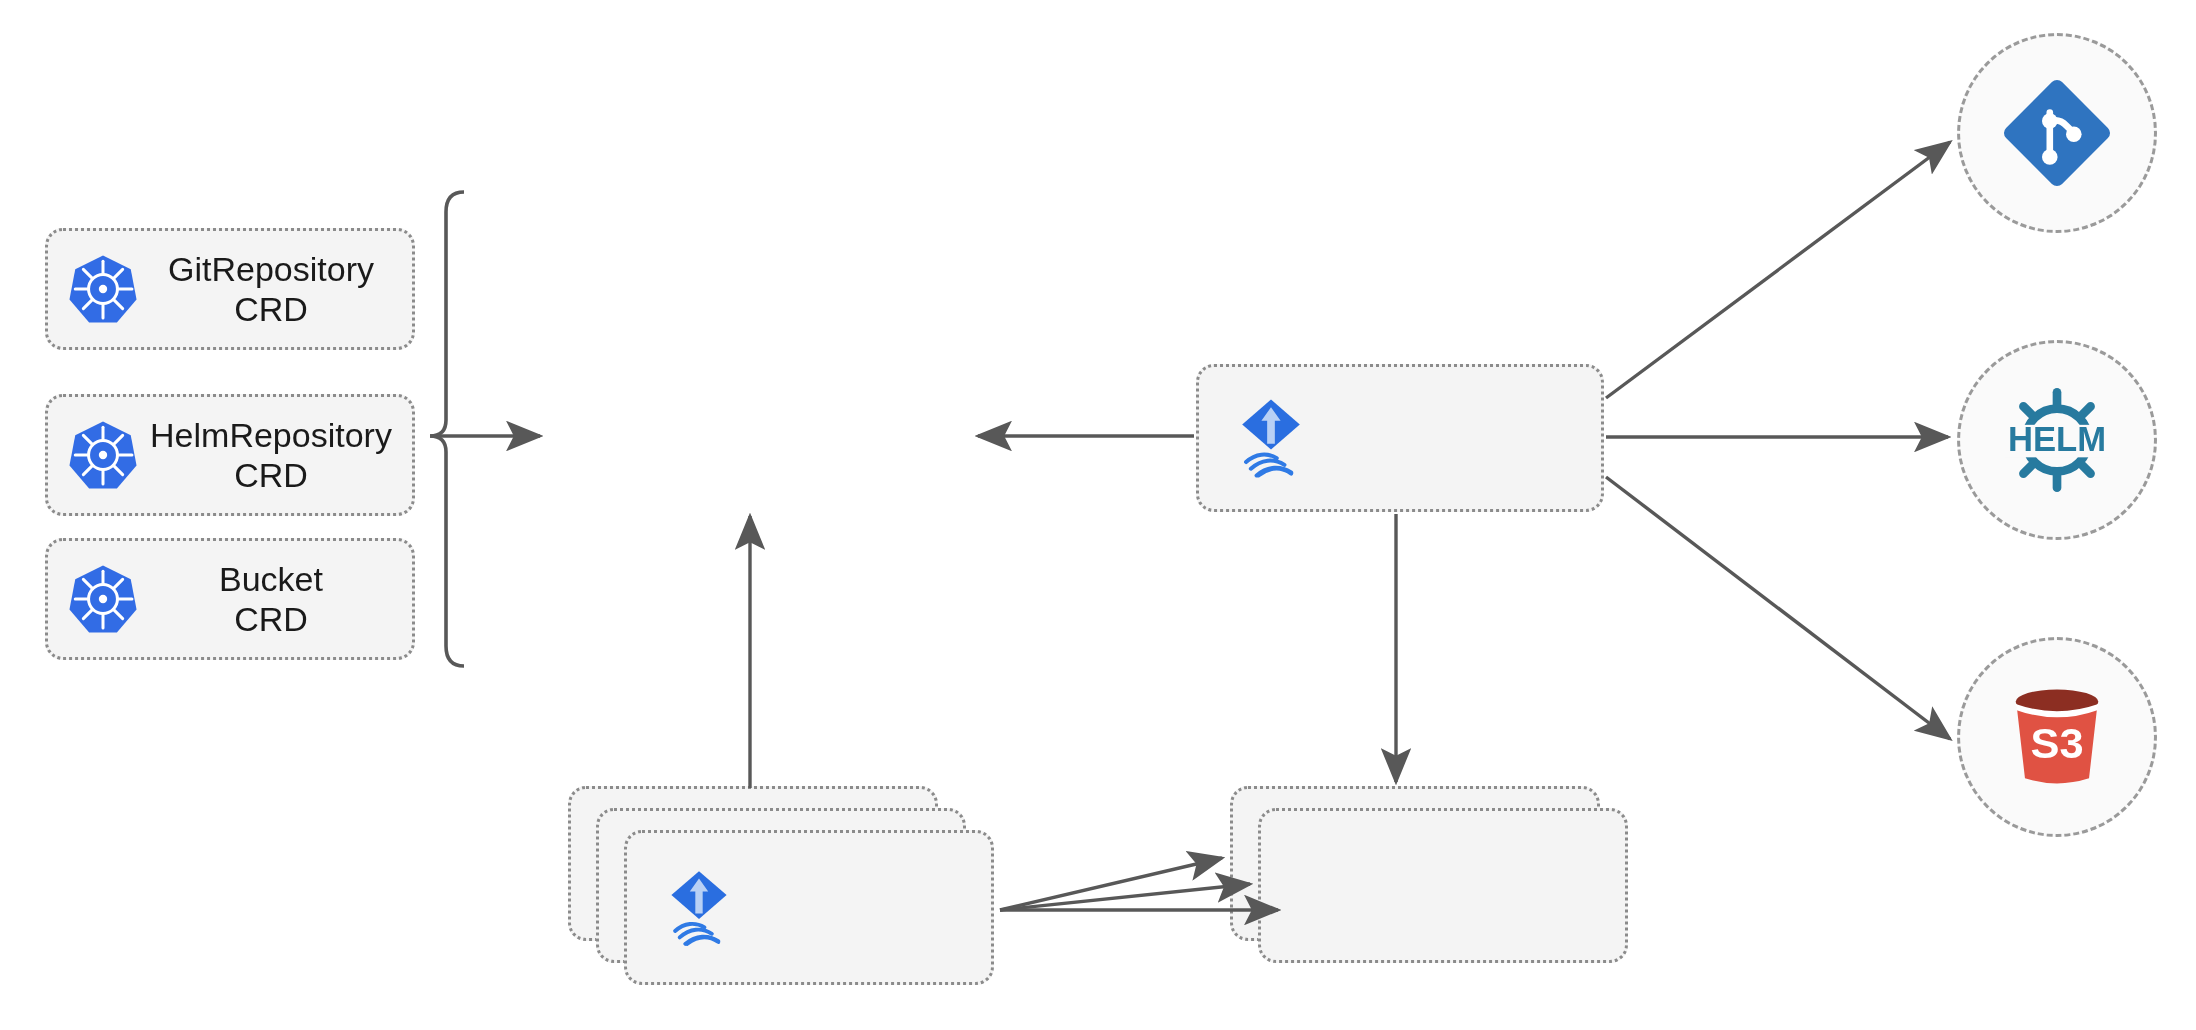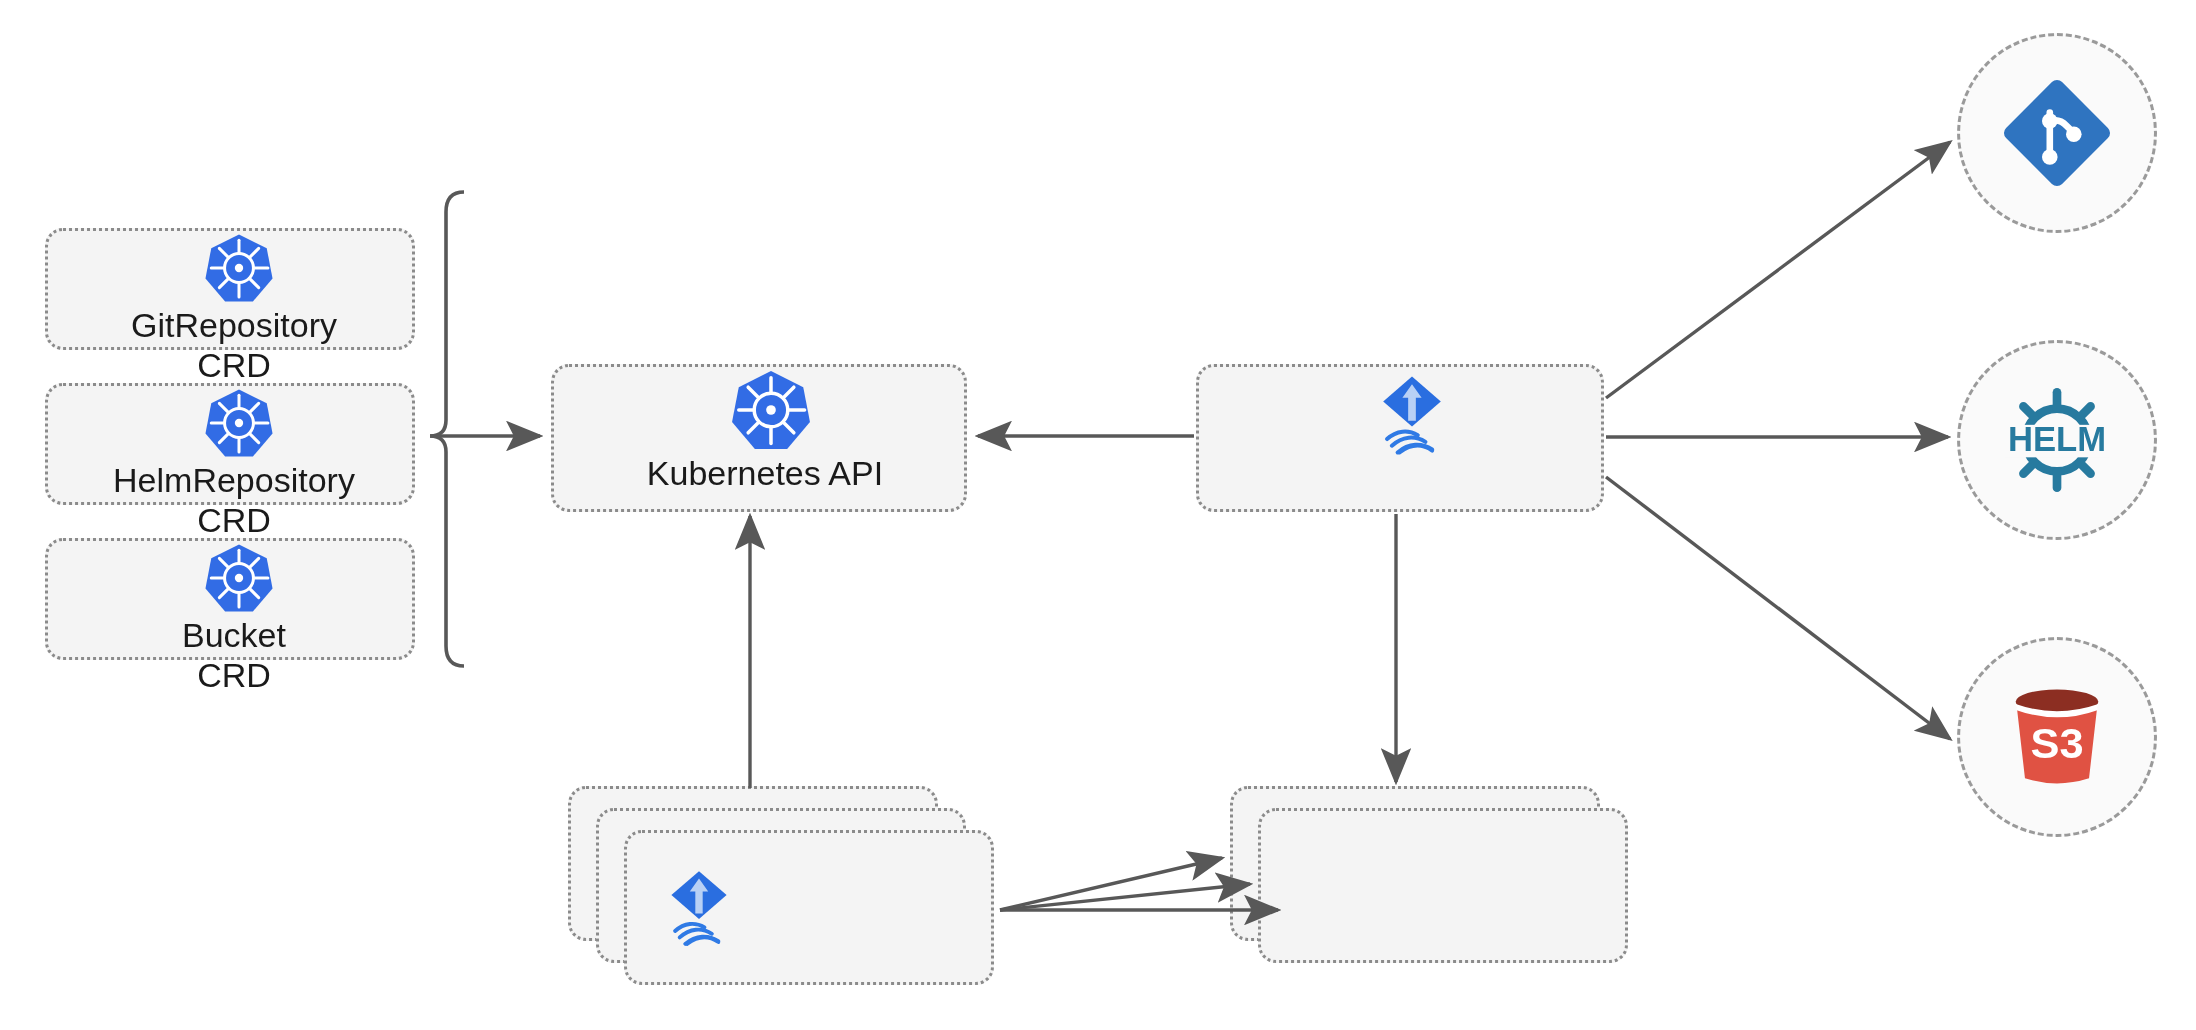--- a/index.html
+++ b/index.html
@@ -24,21 +24,20 @@
   
   .node {
     position: absolute;
     background: #f4f4f4;
     border: 3px dotted #8b8b8b;
     border-radius: 18px;
     box-sizing: border-box;
     display: flex;
     align-items: center;
     justify-content: flex-start;
-    flex-direction: column;
   }
   .node-label {
     color: #1a1a1a;
     font-size: 34px;
     line-height: 1.18;
     text-align: center;
     white-space: pre-line;
     font-family: "Liberation Sans", sans-serif;
   }
 
@@ -131,21 +130,21 @@
           <line x1="49" y1="15" x2="41" y2="23"></line>
           <line x1="23" y1="41" x2="15" y2="49"></line>
         </g>
         <circle cx="32" cy="32" r="3.6" fill="#ffffff"></circle>
       </svg>
     </span>
     <span class="node-label">GitRepository
 CRD</span>
   </div>
 
-  <div class="node crd-box" style="top:383px;">
+  <div class="node crd-box" style="top:394px;">
     <span class="icon">
       <svg width="74" height="74" viewBox="0 0 64 64" aria-hidden="true">
         <path d="M32 3 L56 15 L61 41 L44 61 L20 61 L3 41 L8 15 Z" fill="#326ce5"></path>
         <g fill="none" stroke="#ffffff" stroke-width="2.6" stroke-linecap="round">
           <circle cx="32" cy="32" r="12.5"></circle>
           <line x1="32" y1="8" x2="32" y2="19"></line>
           <line x1="32" y1="45" x2="32" y2="57"></line>
           <line x1="8" y1="32" x2="19" y2="32"></line>
           <line x1="45" y1="32" x2="57" y2="32"></line>
           <line x1="15" y1="15" x2="23" y2="23"></line>
@@ -175,40 +174,20 @@
           <line x1="49" y1="15" x2="41" y2="23"></line>
           <line x1="23" y1="41" x2="15" y2="49"></line>
         </g>
         <circle cx="32" cy="32" r="3.6" fill="#ffffff"></circle>
       </svg>
     </span>
     <span class="node-label">Bucket
 CRD</span>
   </div>
 
-  <div class="node center-box" style="left:551px; top:364px; width:416px; padding-left:24px;">
-    <span class="icon">
-      <svg width="86" height="86" viewBox="0 0 64 64" aria-hidden="true">
-        <path d="M32 3 L56 15 L61 41 L44 61 L20 61 L3 41 L8 15 Z" fill="#326ce5"></path>
-        <g fill="none" stroke="#ffffff" stroke-width="2.6" stroke-linecap="round">
-          <circle cx="32" cy="32" r="12.5"></circle>
-          <line x1="32" y1="8" x2="32" y2="19"></line>
-          <line x1="32" y1="45" x2="32" y2="57"></line>
-          <line x1="8" y1="32" x2="19" y2="32"></line>
-          <line x1="45" y1="32" x2="57" y2="32"></line>
-          <line x1="15" y1="15" x2="23" y2="23"></line>
-          <line x1="41" y1="41" x2="49" y2="49"></line>
-          <line x1="49" y1="15" x2="41" y2="23"></line>
-          <line x1="23" y1="41" x2="15" y2="49"></line>
-        </g>
-        <circle cx="32" cy="32" r="3.6" fill="#ffffff"></circle>
-      </svg>
-    </span>
-    <span class="node-label" style="flex:1; padding-right:12px;">Kubernetes API</span>
-  </div>
 
   <div class="node center-box" style="left:1196px; top:364px; width:408px; padding-left:24px;">
     <span class="icon">
       <svg width="96" height="96" viewBox="0 0 100 100" aria-hidden="true">
         <g transform="translate(50,36)">
           <path d="M0,-26 L30,0 L0,26 L-30,0 Z" fill="#2a6ee0"></path>
           <path d="M0,-18 L10,-4 L4,-4 L4,20 L-4,20 L-4,-4 L-10,-4 Z" fill="#b8d0f5"></path>
         </g>
         <g transform="translate(50,73)" fill="none" stroke="#2f7ae5" stroke-width="4.2" stroke-linecap="round">
           <path d="M-26,2 C-16,-7 -4,-8 6,-2"></path>

